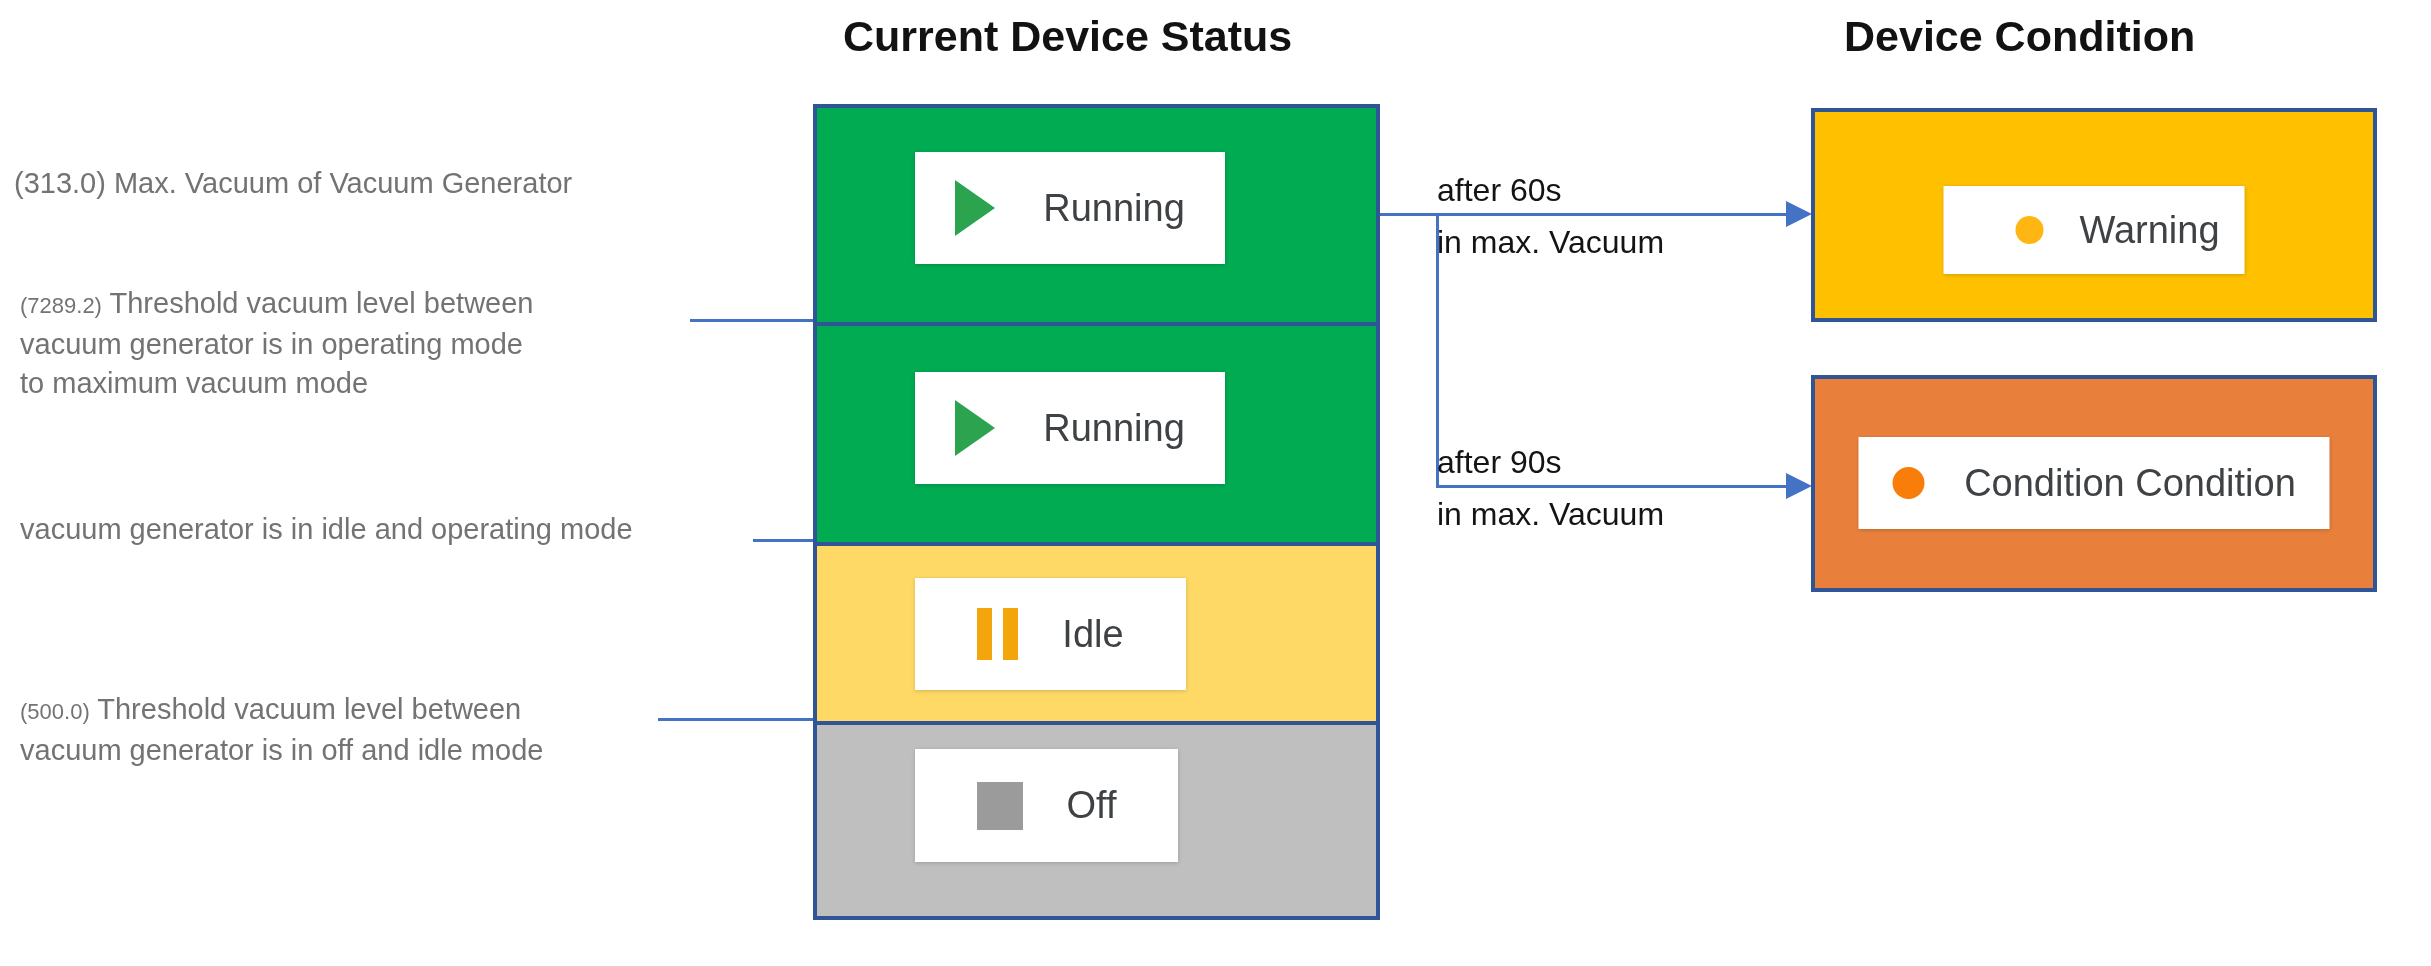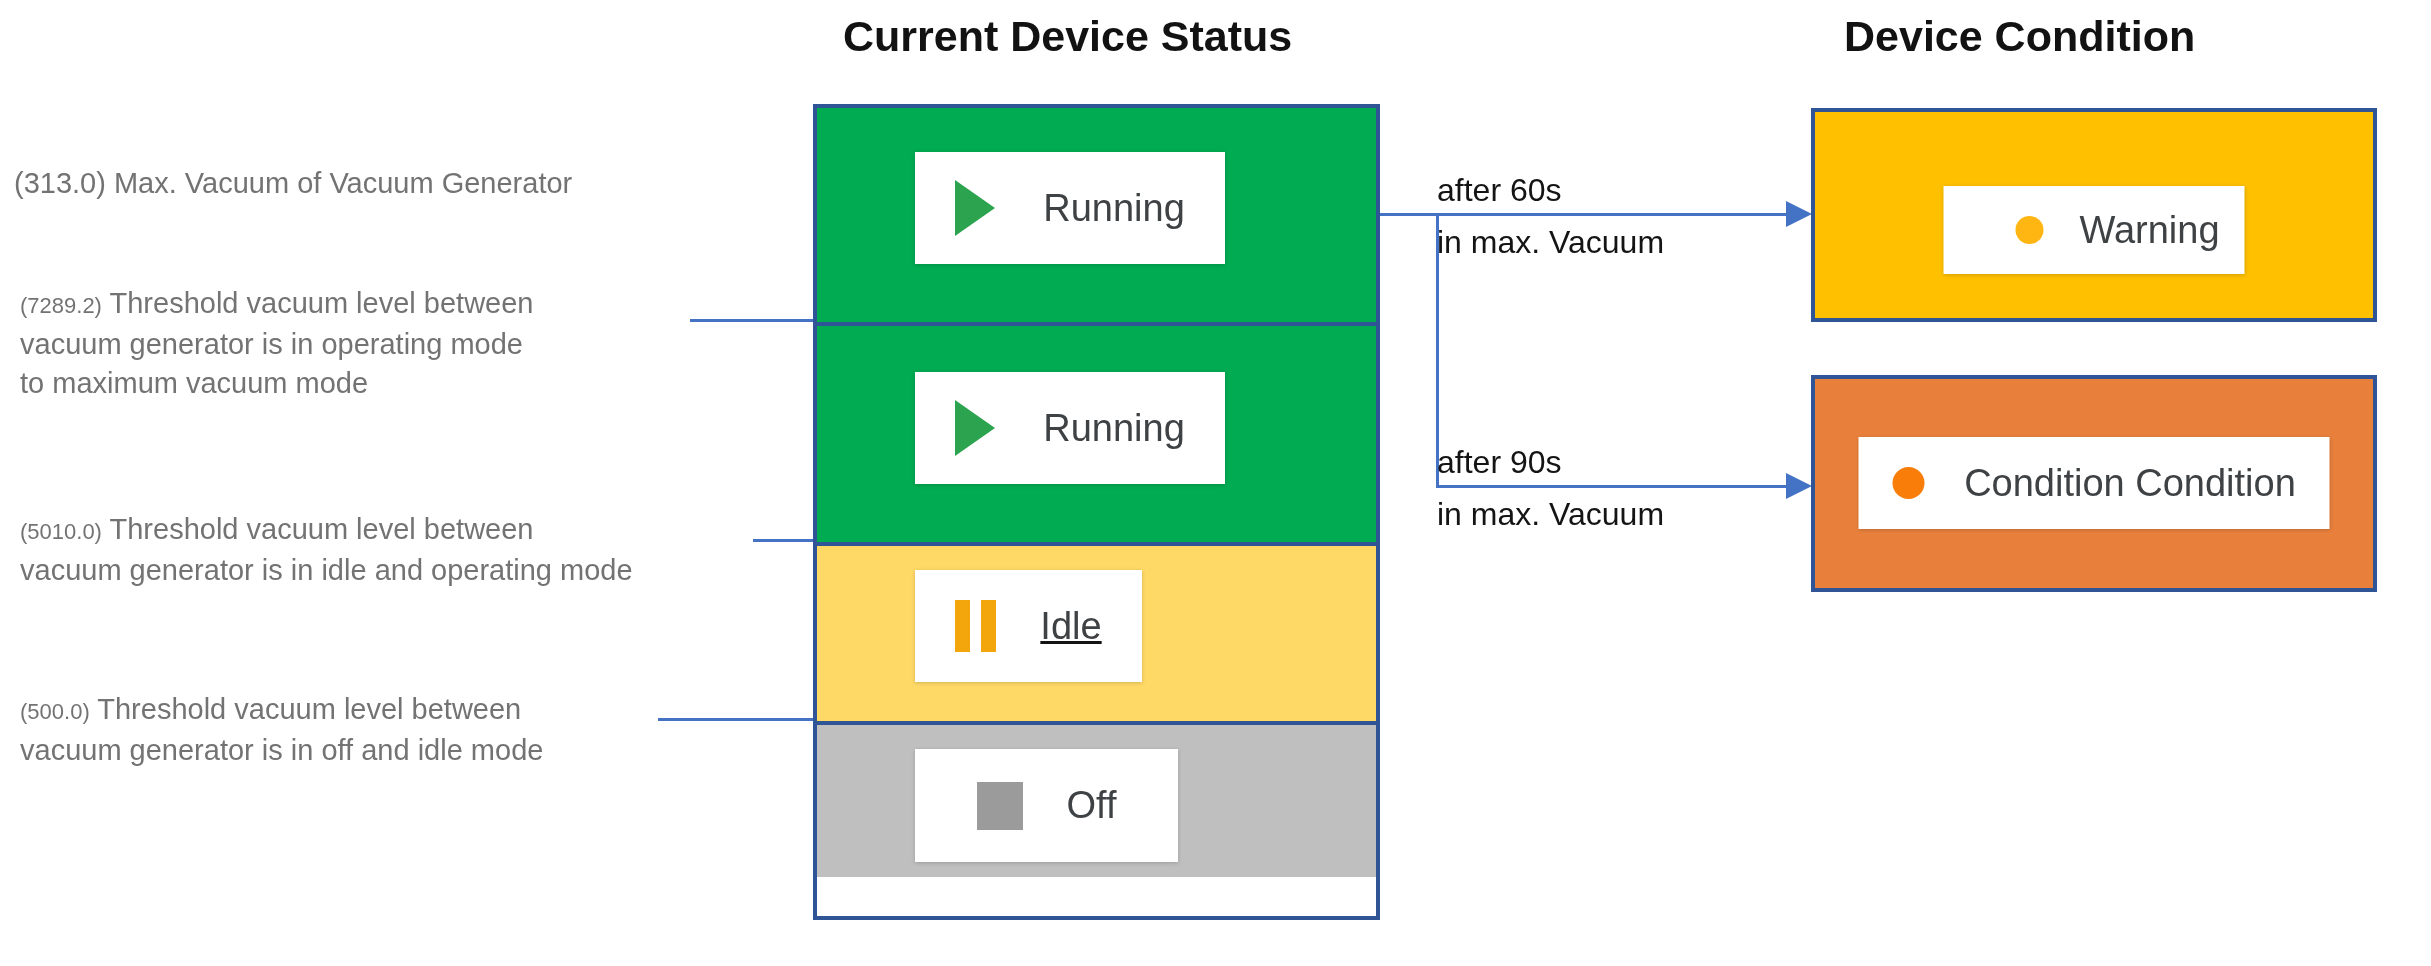--- a/index.html
+++ b/index.html
@@ -116,24 +116,20 @@
   <div class="note" style="left:20px;top:284px;">
     <div>
       <span class="note-val">(7289.2)</span>
       <span>Threshold vacuum level between</span>
     </div>
     <div>vacuum generator is in operating mode</div>
     <div>to maximum vacuum mode</div>
   </div>
 
   <div class="note" style="left:20px;top:510px;">
-    <div>
-      <span class="note-val">(5010.0)</span>
-      <span>Threshold vacuum level between</span>
-    </div>
     <div>vacuum generator is in idle and operating mode</div>
   </div>
 
   <div class="note" style="left:20px;top:690px;">
     <div>
       <span class="note-val">(500.0)</span>
       <span>Threshold vacuum level between</span>
     </div>
     <div>vacuum generator is in off and idle mode</div>
   </div>
@@ -149,29 +145,29 @@
         <span class="badge-label">Running</span>
       </div>
     </div>
     <div class="row row-green" style="height:220px;">
       <div class="card" style="left:98px;top:46px;width:310px;height:112px;">
         <span class="icon play"></span>
         <span class="badge-label">Running</span>
       </div>
     </div>
     <div class="row row-yellow" style="height:179px;">
-      <div class="card" style="left:98px;top:24px;width:227px;height:112px;text-decoration:underline;">
+      <div class="card" style="left:98px;top:32px;width:271px;height:112px;">
         <span class="icon pause">
             <i></i>
             <i></i>
           </span>
         <span class="badge-label">Idle</span>
       </div>
     </div>
-    <div class="row row-gray" style="height:156px;">
+    <div class="row row-gray" style="height:195px;">
       <div class="card" style="left:98px;top:24px;width:263px;height:113px;">
         <span class="icon stop"></span>
         <span class="badge-label">Off</span>
       </div>
     </div>
   </div>
 
   <div class="conn" style="left:1380px;top:213px;width:410px;height:3px;"></div>
   <div class="arrowhead" style="left:1786px;top:201px;"></div>
   <div class="conn" style="left:1436px;top:213px;width:3px;height:274px;"></div>

